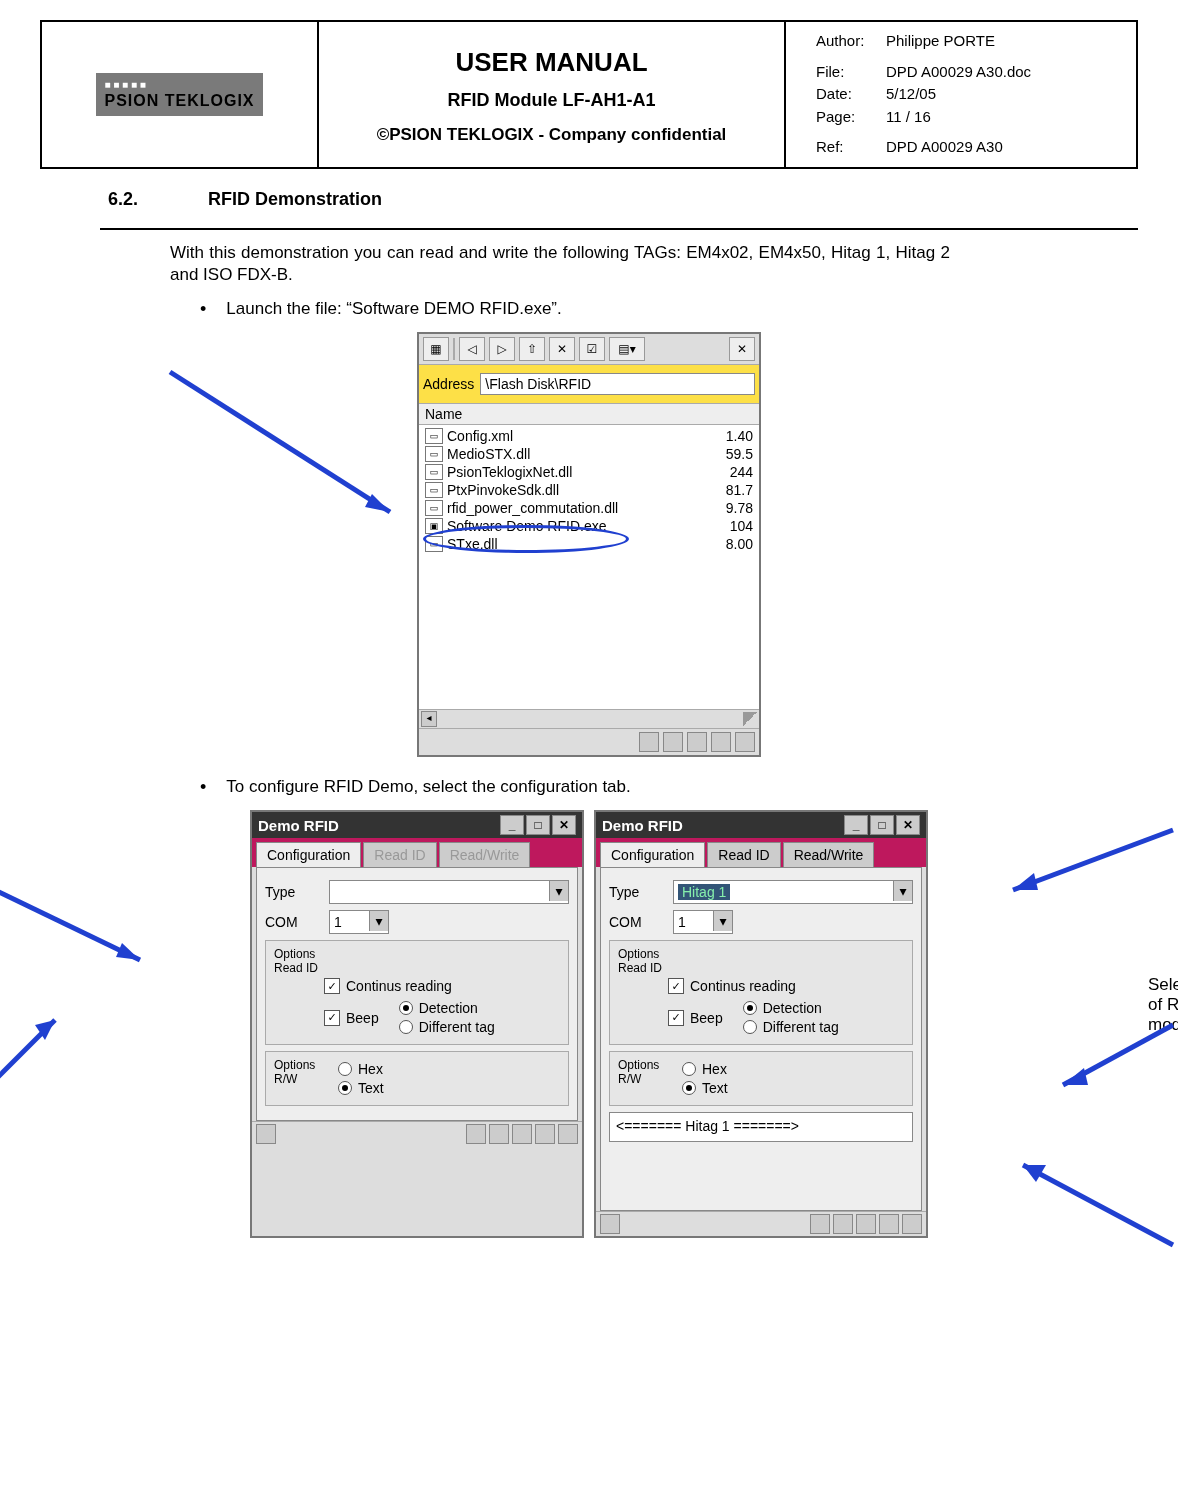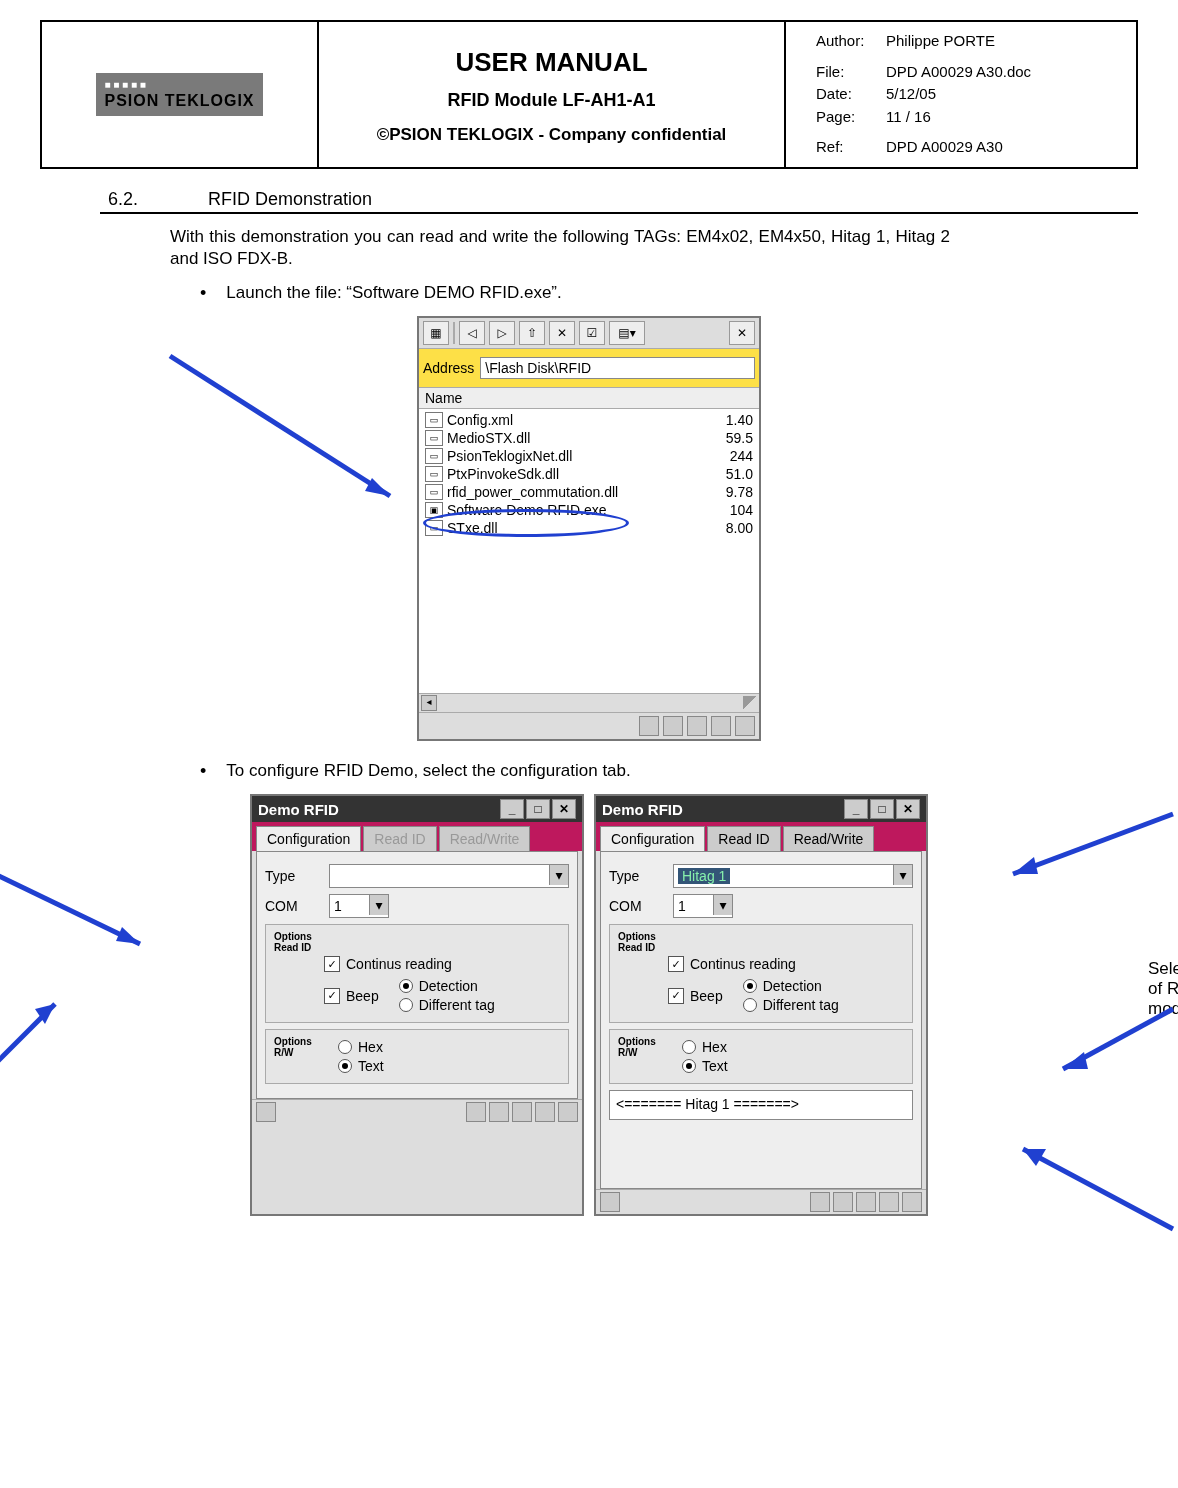--- a/index.html
+++ b/index.html
@@ -9,21 +9,21 @@
   .hdr-logo { width:255px; align-items:center; justify-content:center; }
   .logo-box { background:#7a7a7a; color:#000; padding:6px 8px; font-weight:bold; font-size:16px; letter-spacing:1px; display:inline-block; }
   .logo-top { font-size:10px; color:#fff; letter-spacing:0; margin-bottom:2px; }
   .hdr-title { flex:1; text-align:center; }
   .hdr-title h1 { margin:4px 0; font-size:26px; font-weight:bold; }
   .hdr-title .sub { font-size:18px; font-weight:bold; margin:8px 0; }
   .hdr-title .conf { font-size:17px; font-weight:bold; margin-top:6px; }
   .hdr-meta { width:310px; border-right:none; font-size:15px; line-height:1.5;margin-left:20px; }
   .meta-row { display:flex; }
   .meta-label { width:70px; }
-  .section-bar { margin:20px 0 8px 60px; border-bottom:2px solid #000; padding-bottom:2px; padding-left:8px; font-size:18px; font-weight:normal; display:flex; }
+  .section-bar { margin:20px 0 8px 60px; border-bottom:2px solid #000; padding-bottom:18px; padding-left:8px; font-size:18px; font-weight:bold; display:flex; }
   .section-num { width:100px; }
   .body-txt { margin:12px 0 12px 130px; width:780px; font-size:17px; text-align:justify; line-height:1.35; }
   .bullet { display:flex; margin:12px 0 12px 160px; font-size:17px; }
   .bullet::before { content:"\2022"; margin-right:20px; font-size:18px; }
   .fig1-wrap { position:relative; margin:10px 0 20px 0; }
   .explorer { width:340px; margin:0 auto; border:2px solid #777; background:#eee; font-family: Tahoma, sans-serif; font-size:14px; }
   .toolbar { display:flex; align-items:center; gap:4px; padding:3px 4px; border-bottom:1px solid #aaa; background:#ddd; }
   .tb-btn { width:24px; height:22px; border:1px solid #999; background:#eee; display:flex; align-items:center; justify-content:center; font-size:12px; }
   .addr-row { display:flex; align-items:center; padding:8px 4px; border-bottom:1px solid #aaa; background:#fde047; }
   .addr-label { margin-right:6px; font-size:14px; }
@@ -50,21 +50,21 @@
   .tab { padding:4px 10px; border:1px solid #888; border-bottom:none; background:#ccc; font-size:14px; margin-right:2px; }
   .tab.active { background:#eee; font-weight:normal; }
   .tab.dis { color:#999; }
   .panel { background:#eee; border:1px solid #888; margin:0 4px; padding:6px 8px 8px 8px; }
   .form-row { display:flex; align-items:center; margin:6px 0; }
   .form-label { width:64px; font-size:14px; }
   .dd { flex:1; border:1px solid #888; background:#fff; height:22px; display:flex; align-items:center; padding:0 4px; font-size:14px; position:relative; }
   .dd-arrow { width:18px; height:20px; background:#ccc; border-left:1px solid #888; position:absolute; right:0; top:0; display:flex; align-items:center; justify-content:center; }
   .dd-small { width:50px; flex:none; }
   .grp { border:1px solid #aaa; background:#e6e6e6; padding:6px 8px; margin:6px 0; }
-  .grp-title { font-size:10px; margin-bottom:2px;font-weight:bold; }
+  .grp-title { font-size:12px; margin-bottom:2px; }
   .chk-row { display:flex; align-items:center; gap:6px; font-size:14px; margin:3px 0; }
   .chk { width:14px; height:14px; border:1px solid #555; background:#fff; display:flex; align-items:center; justify-content:center; font-size:11px; }
   .rad { width:12px; height:12px; border:1px solid #555; border-radius:50%; background:#fff; display:flex; align-items:center; justify-content:center; }
   .rad.on::after { content:""; width:6px; height:6px; background:#000; border-radius:50%; }
   .status-box { border:1px solid #888; background:#fff; padding:4px 6px; font-size:14px; height:84px; line-height:1.35; }
   .taskbar2 { height:24px; border-top:1px solid #aaa; background:#ddd; display:flex; align-items:center; padding:0 4px; }
   .start-icon { width:18px; height:18px; border:1px solid #888; background:#ccc; }
   .tray { margin-left:auto; display:flex; gap:3px; }
 
   .callout { position:absolute; font-size:17px; background:transparent; }
@@ -163,21 +163,21 @@
             <span class="fsize">59.5</span>
           </div>
         <div class="frow">
             <span class="ficon">▭</span>
             <span class="fname">PsionTeklogixNet.dll</span>
             <span class="fsize">244</span>
           </div>
         <div class="frow">
             <span class="ficon">▭</span>
             <span class="fname">PtxPinvokeSdk.dll</span>
-            <span class="fsize">51.0</span>
+            <span class="fsize">81.7</span>
           </div>
         <div class="frow">
             <span class="ficon">▭</span>
             <span class="fname">rfid_power_commutation.dll</span>
             <span class="fsize">9.78</span>
           </div>
         <div class="frow">
             <span class="ficon">▣</span>
             <span class="fname">Software Demo RFID.exe</span>
             <span class="fsize">104</span>

